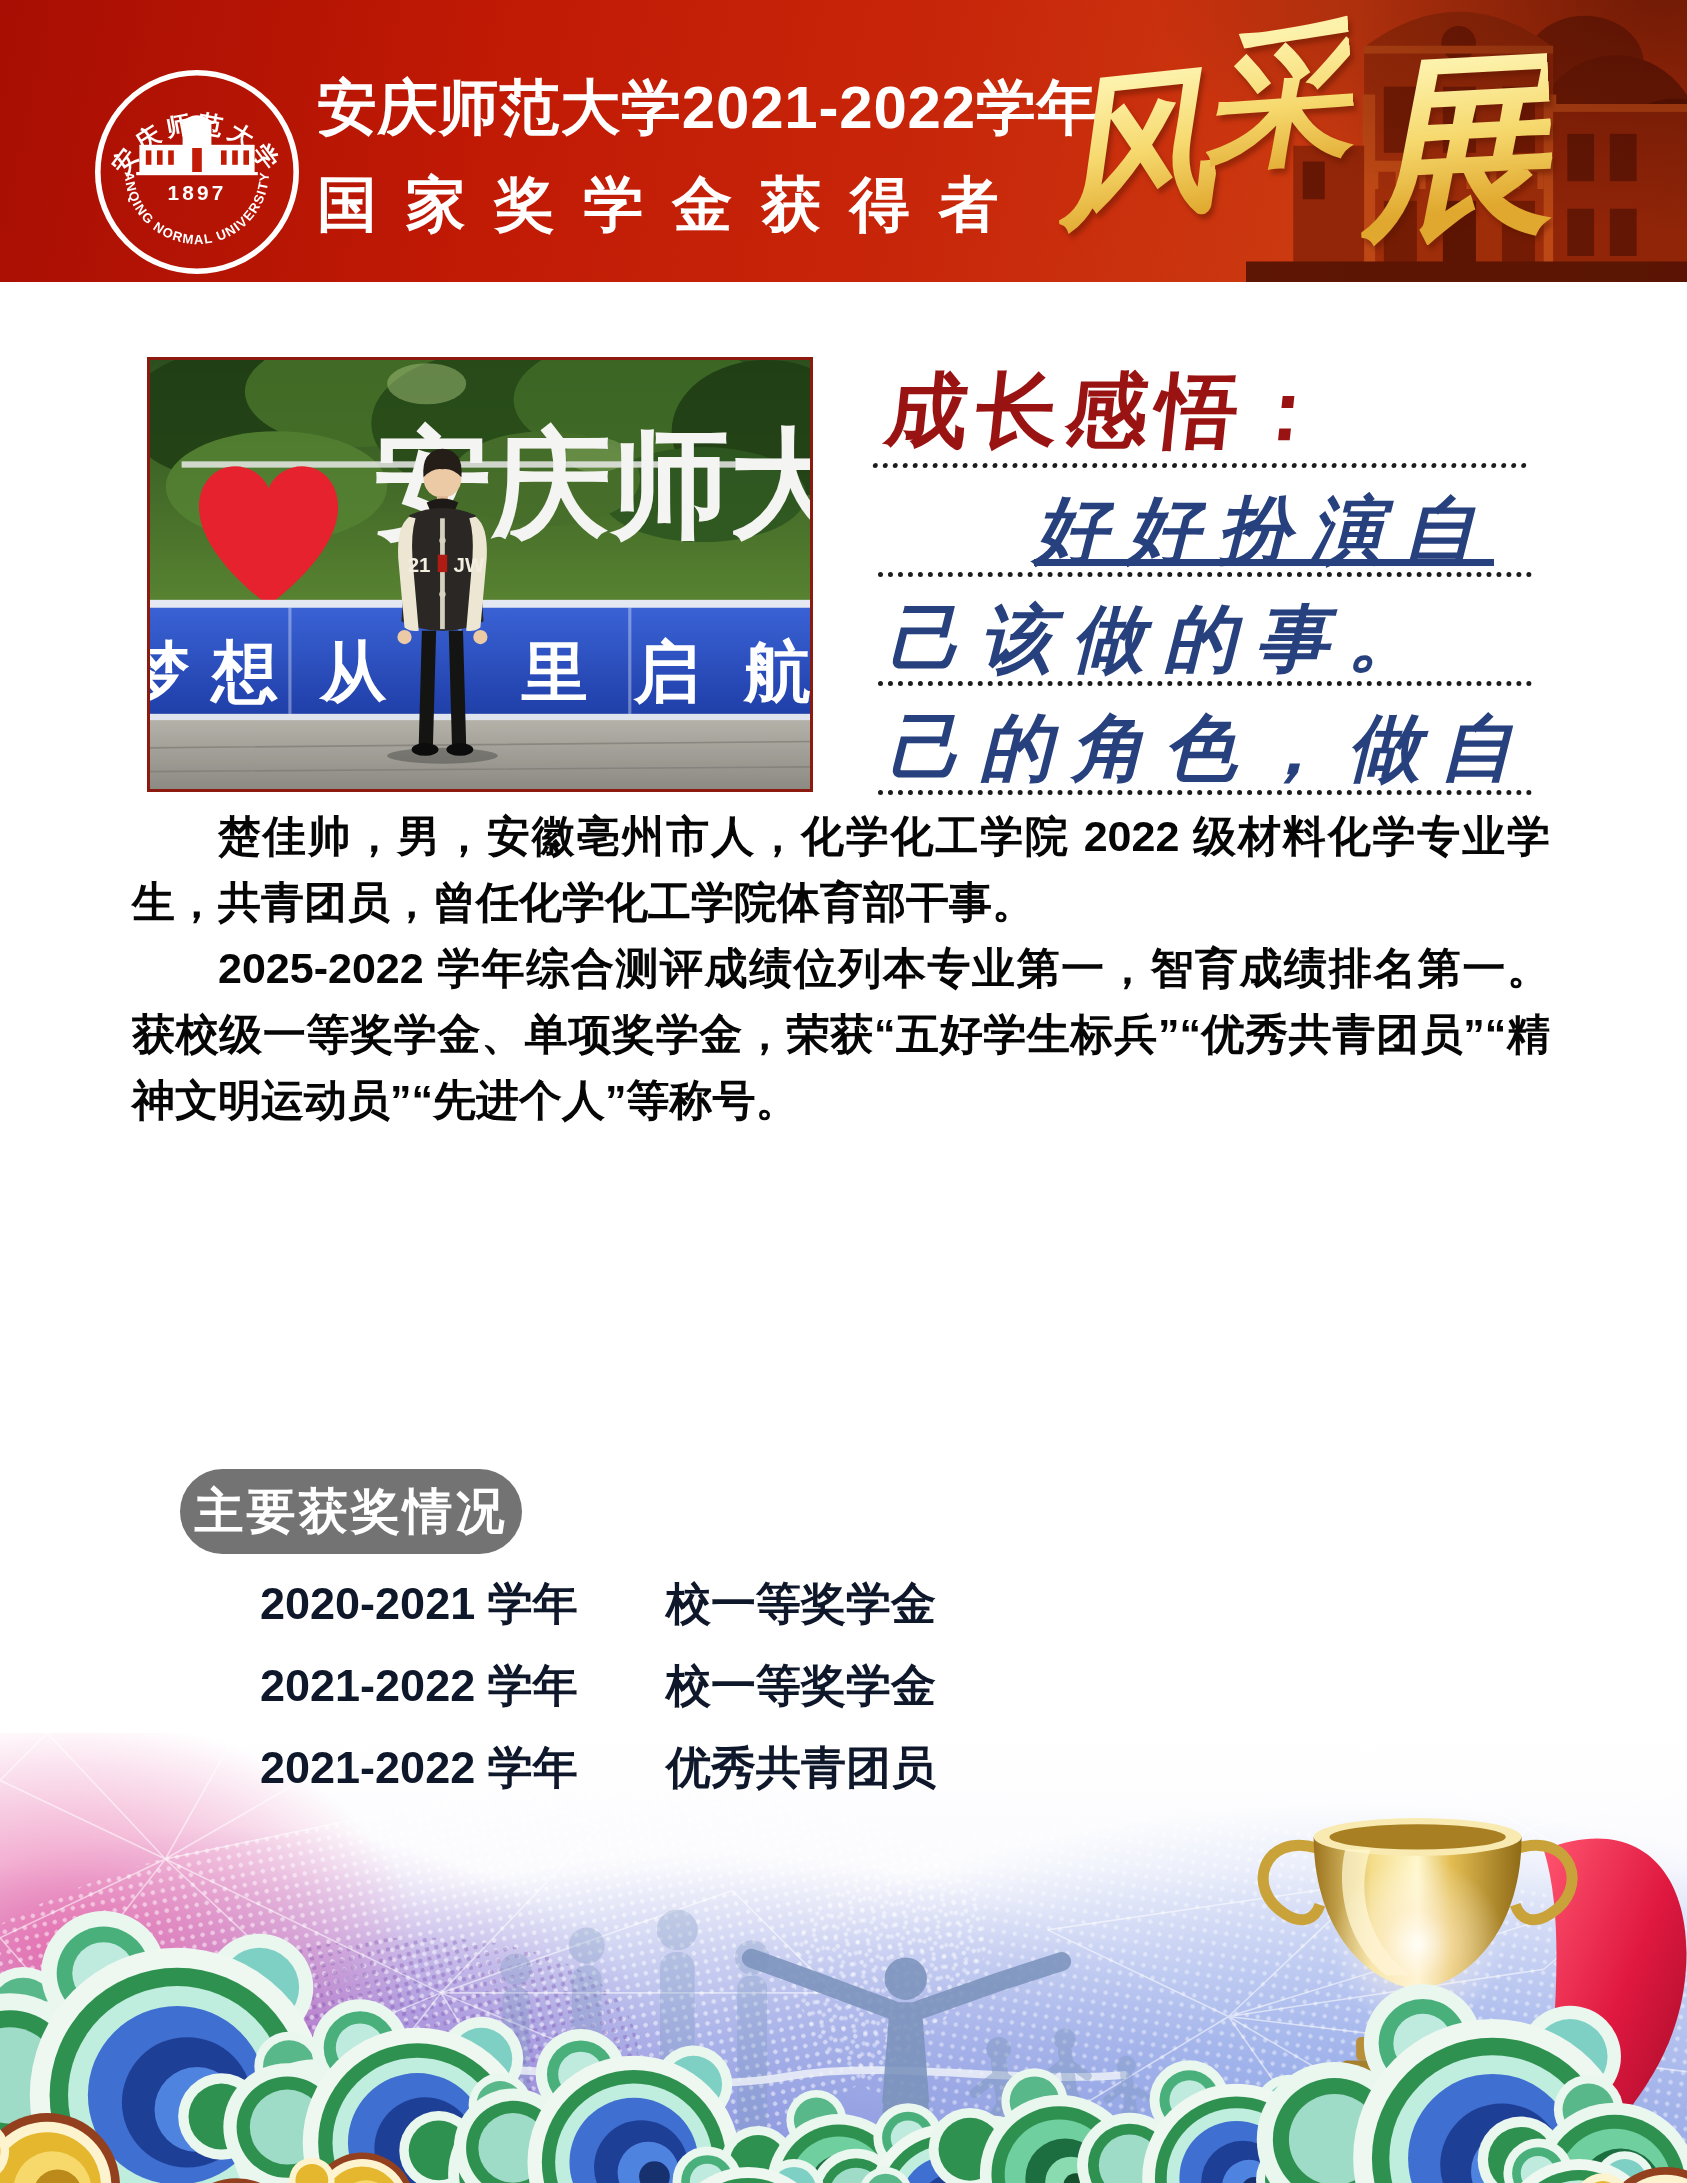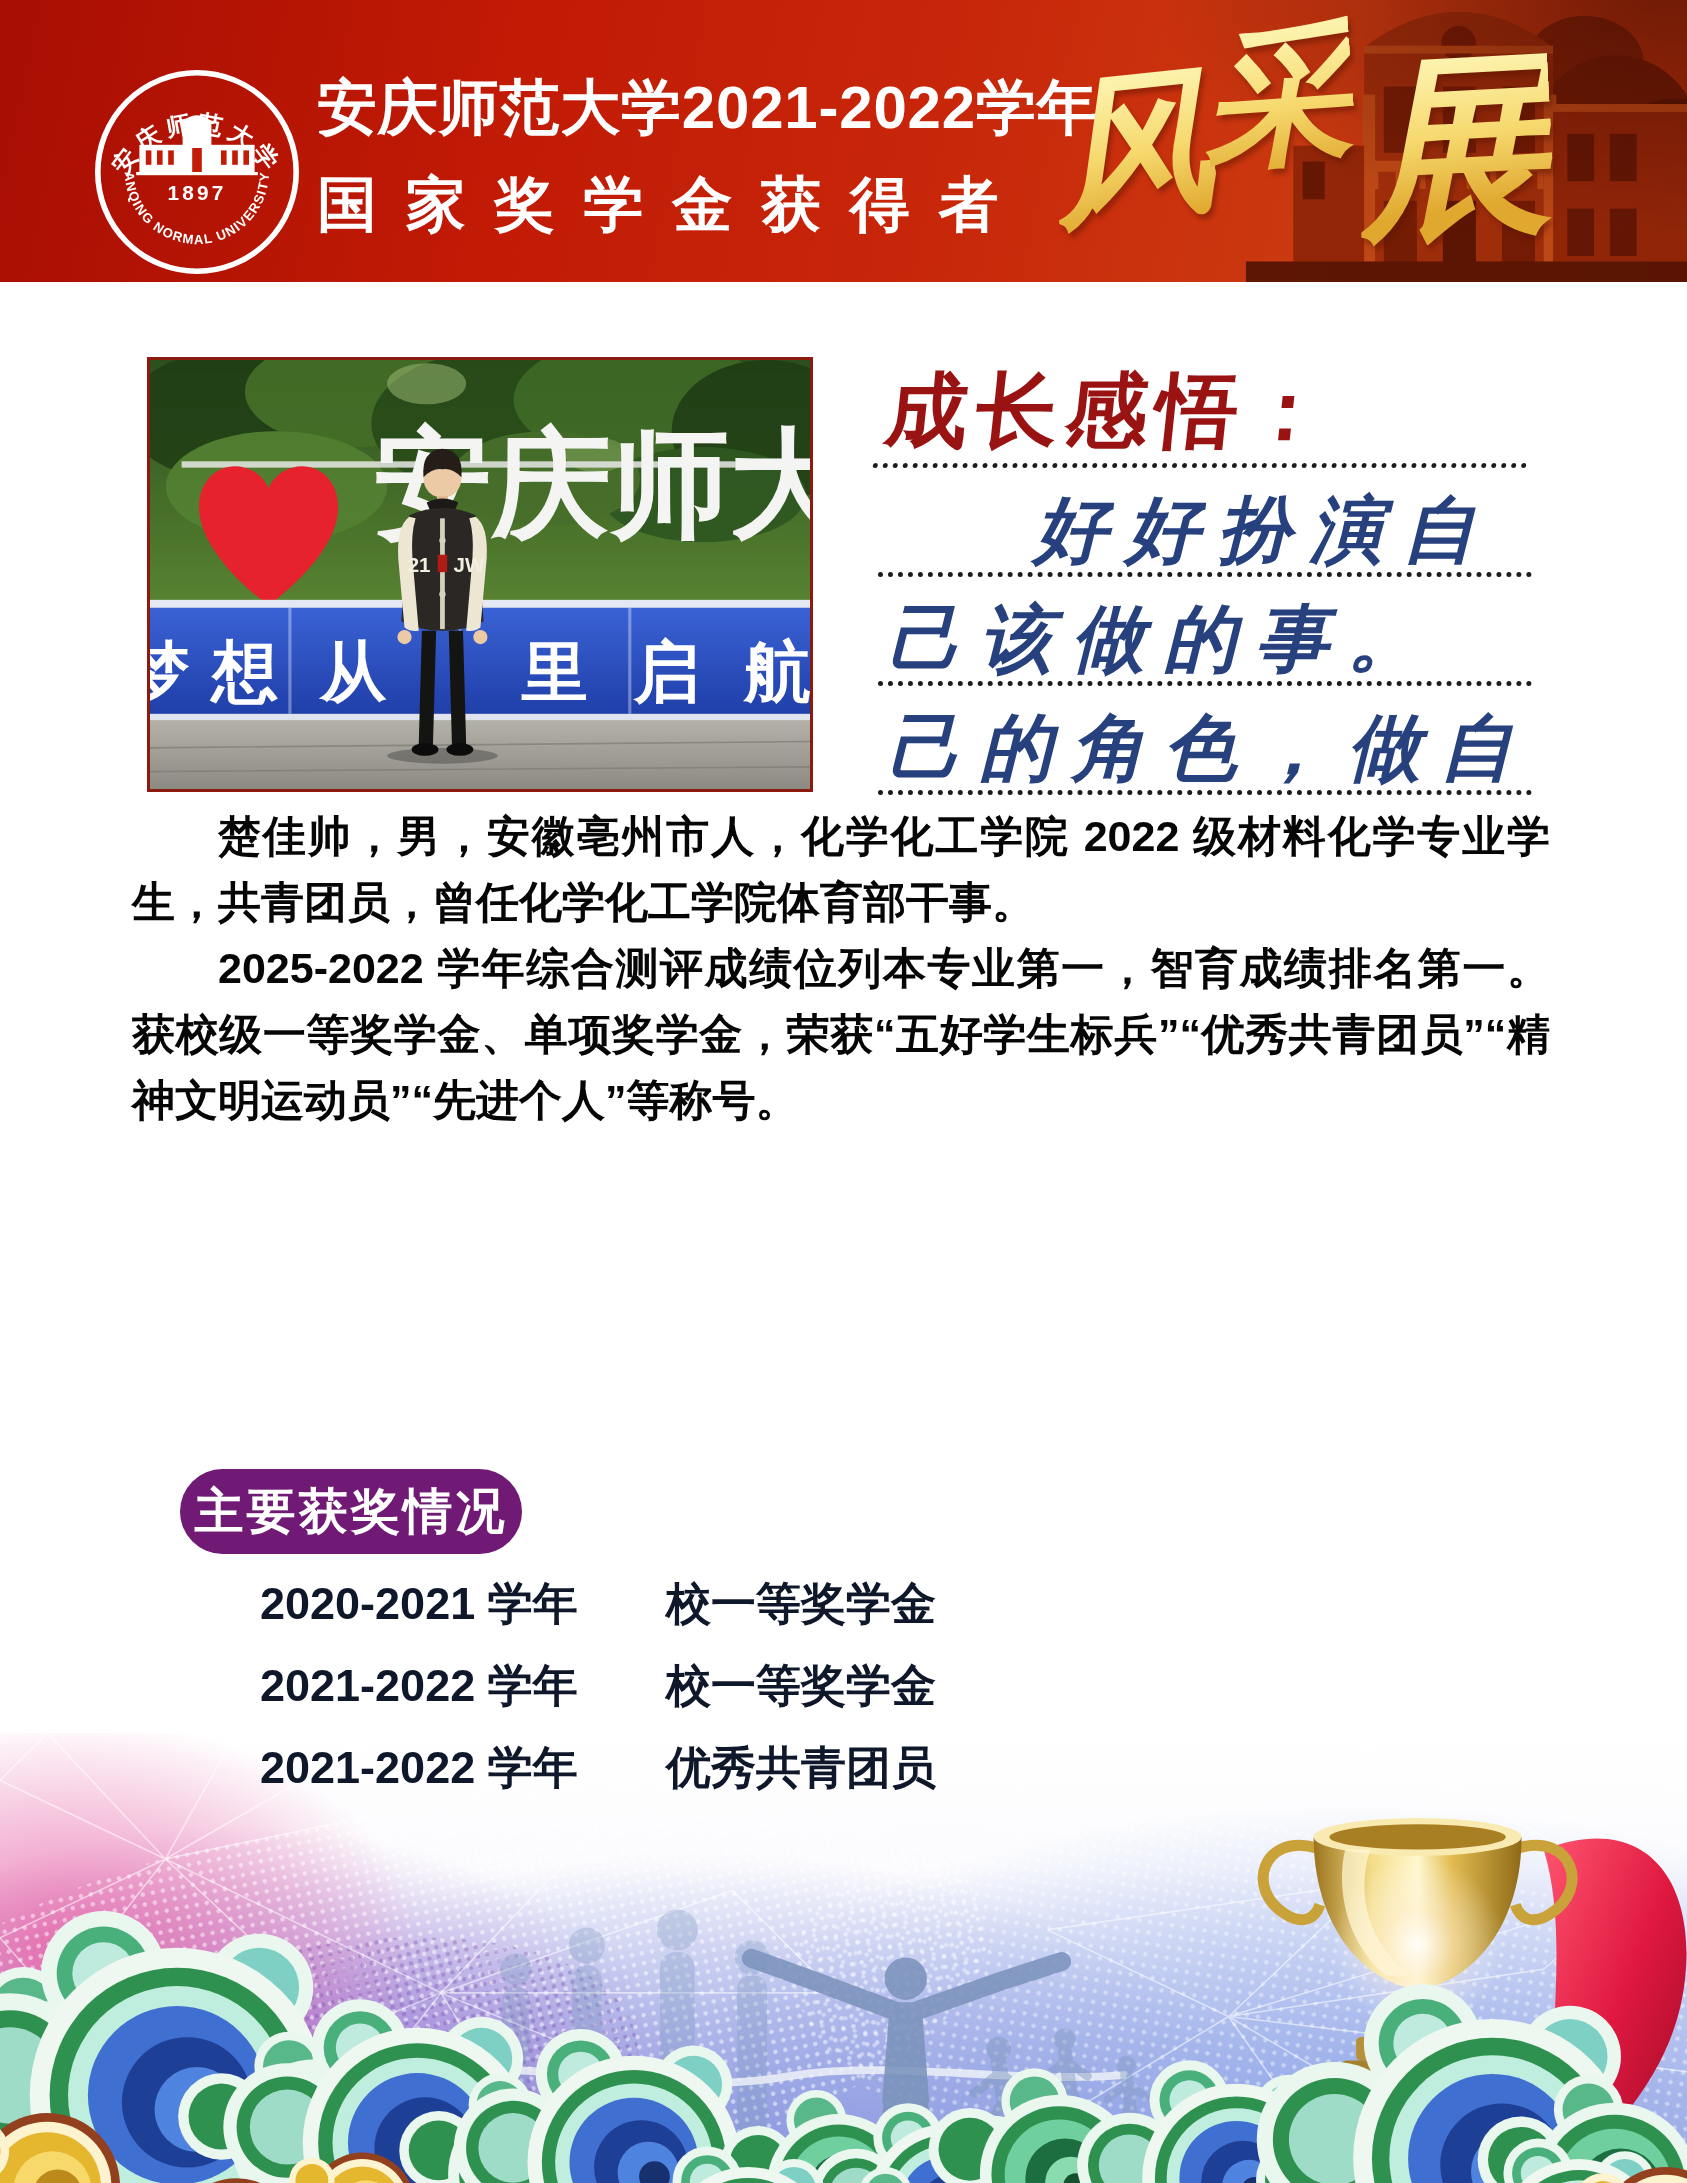--- a/index.html
+++ b/index.html
@@ -34,30 +34,30 @@
   
   .insight{position:absolute;left:878px;top:364px;width:654px;z-index:2;}
   .ins-head{margin:0;height:104px;box-sizing:border-box;border-bottom:5.5px dotted #1c1c1c;
             font-family:"DejaVu Serif","Liberation Serif",serif;font-weight:bold;
             font-size:82px;line-height:93px;color:#991313;letter-spacing:7.9px;
             transform:skewX(-6deg);padding-left:7.9px;}
   .ins-row{height:109px;box-sizing:border-box;border-bottom:5.5px dotted #1c1c1c;
            display:flex;align-items:flex-end;padding-bottom:6.3px;padding-left:9.5px;
            font-family:"DejaVu Serif","Liberation Serif",serif;font-style:italic;font-weight:bold;
            font-size:73px;line-height:1;color:#27407e;letter-spacing:19px;white-space:nowrap;}
-  .ins-row.r1{padding-left:156px;}
+  .ins-row.r1{padding-left:156px;text-decoration:underline;}
 
   
   .bio{position:absolute;left:132px;top:803px;width:1418px;z-index:2;
        font-size:43px;line-height:66px;font-weight:bold;color:#060606;text-align:justify;}
   .bio p{margin:0;text-indent:2em;}
 
   
   .badge{position:absolute;left:180px;top:1469px;width:342px;height:85px;z-index:2;
-         background:#701a75;border-radius:43px;color:#fff;display:flex;align-items:center;
+         background:#737373;border-radius:43px;color:#fff;display:flex;align-items:center;
          justify-content:center;font-size:49px;font-weight:bold;letter-spacing:3.2px;text-align:center;}
   .awards{position:absolute;left:260px;top:1563px;margin:0;padding:0;list-style:none;z-index:2;}
   .awards li{height:82px;display:flex;align-items:center;font-size:45px;font-weight:bold;color:#0f172a;}
   .award-year{width:378px;}
   .award-name{margin-left:28px;}
 
   
   .footer-art{position:absolute;left:0;top:1733px;width:1687px;height:451px;overflow:hidden;z-index:1;}
   .fa-base{position:absolute;inset:0;
      background:

